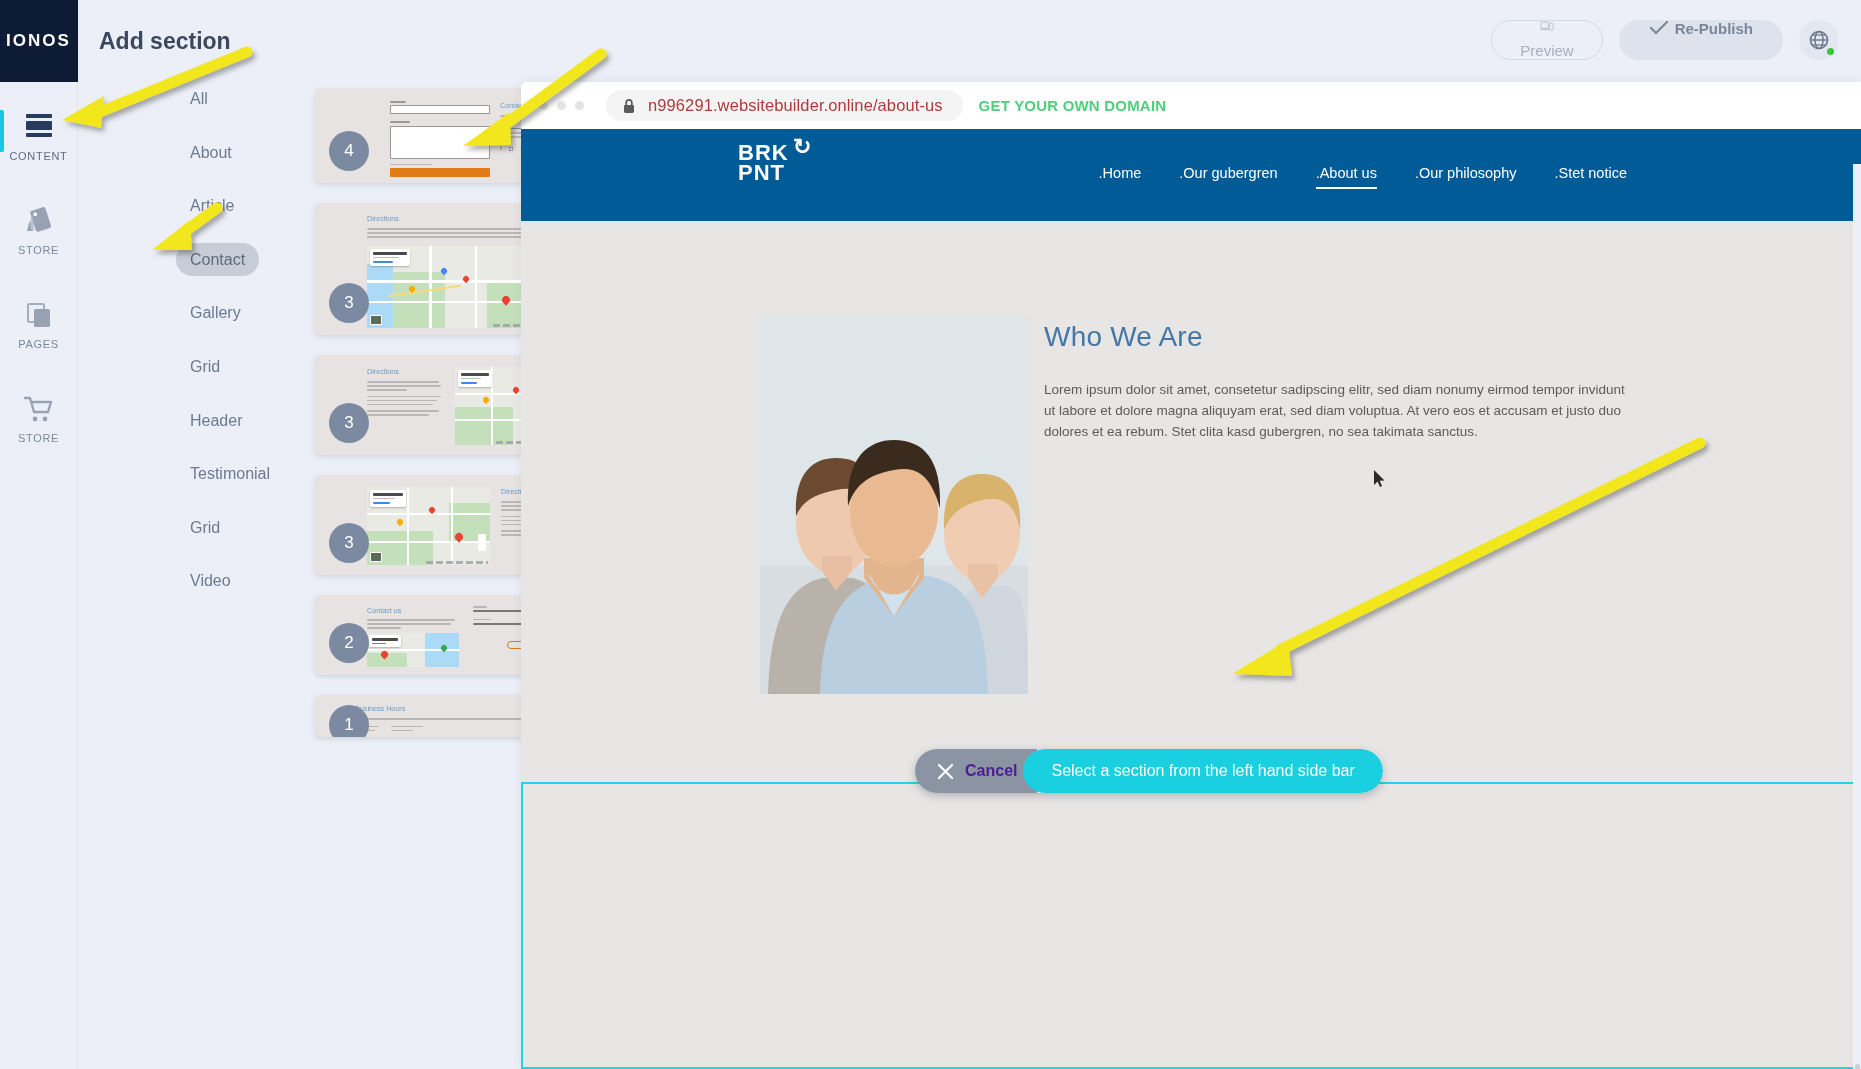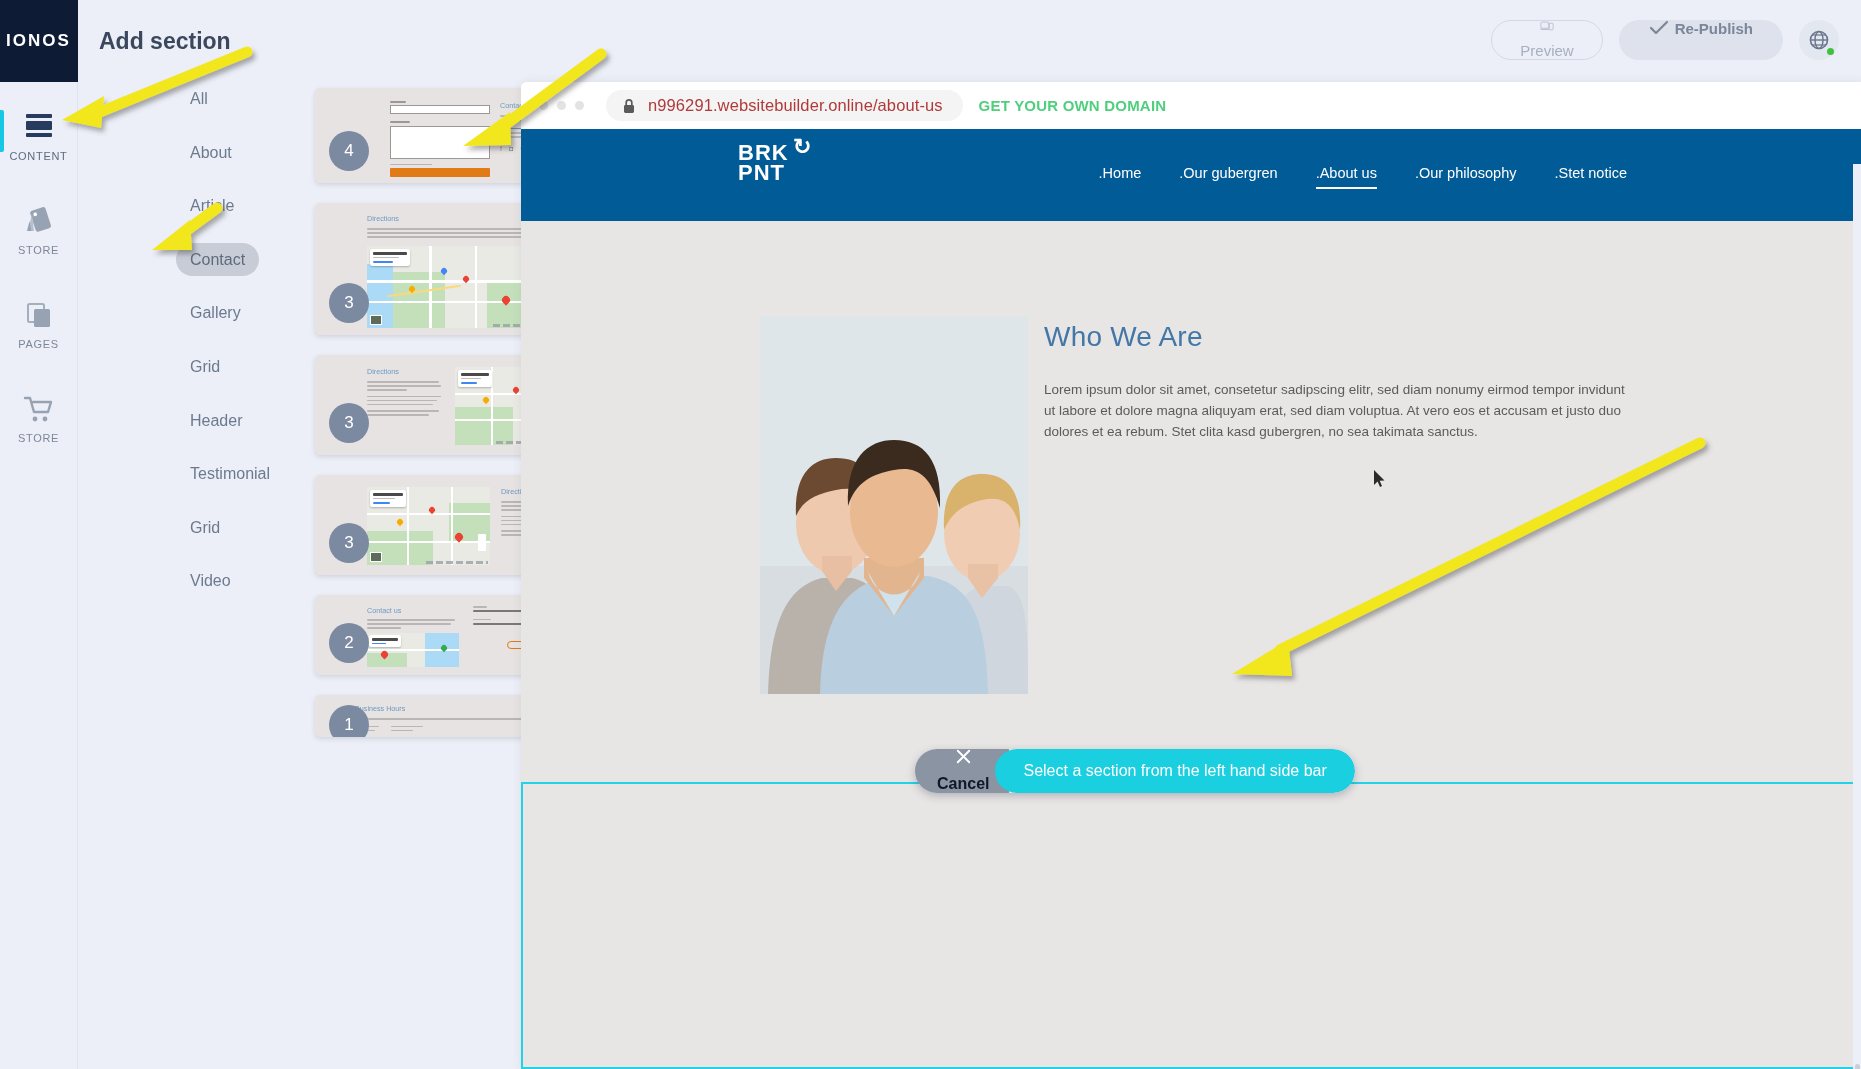--- a/index.html
+++ b/index.html
@@ -159,22 +159,22 @@
   .drop-zone {
     position: absolute; left: 0; right: 0; top: 700px; bottom: 0;
     background: #e8e5e5; border: 2px solid #22d3e8; border-right: none;
   }
   .action-bar {
     position: absolute; left: 394px; top: 667px; display: flex; align-items: center;
     height: 44px; border-radius: 22px; overflow: hidden;
     box-shadow: 0 3px 8px rgba(40,50,70,.28); z-index: 40;
   }
   .btn-cancel {
-    background: #8a94a3; color: #0f172a; height: 44px; padding: 0 20px 0 22px;
-    display: flex; align-items: center; gap: 11px; font-size: 16px; font-weight: 700; cursor: pointer; flex-direction: column;
+    background: #8a94a3; color: #4c1d95; height: 44px; padding: 0 20px 0 22px;
+    display: flex; align-items: center; gap: 11px; font-size: 16px; font-weight: 700; cursor: pointer;
   }
   .btn-select {
     background: #19cfe0; color: #fff; height: 44px; padding: 0 28px;
     display: flex; align-items: center; font-size: 16px; border-radius: 22px;
     margin-left: -14px; cursor: pointer;
   }
 
   
   .topbar {
     position: absolute; left: 78px; top: 0; right: 0; height: 82px; background: #eceff7;

